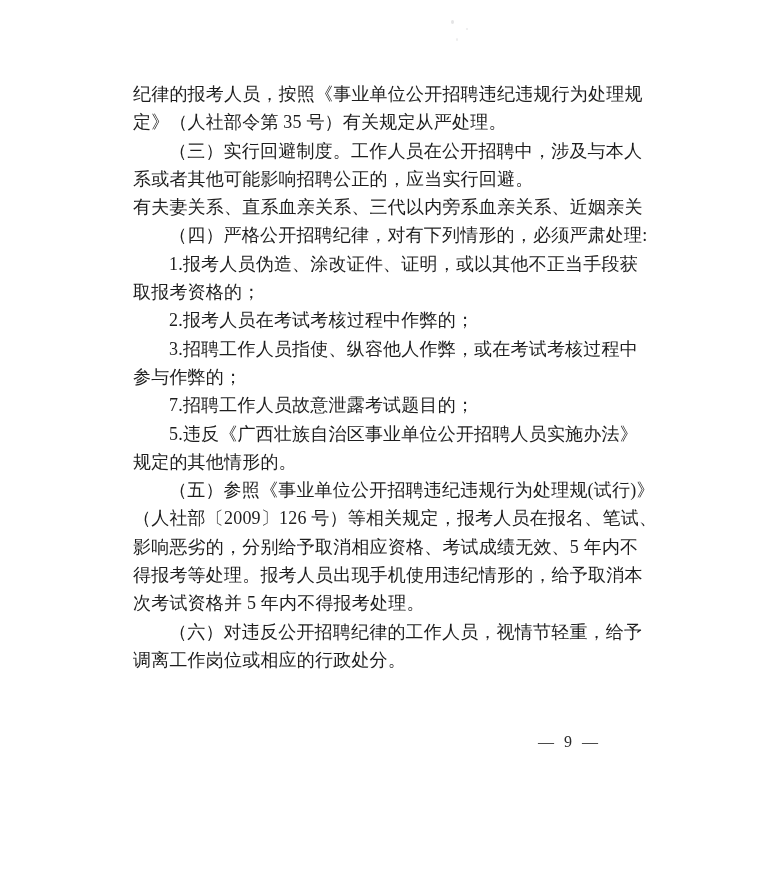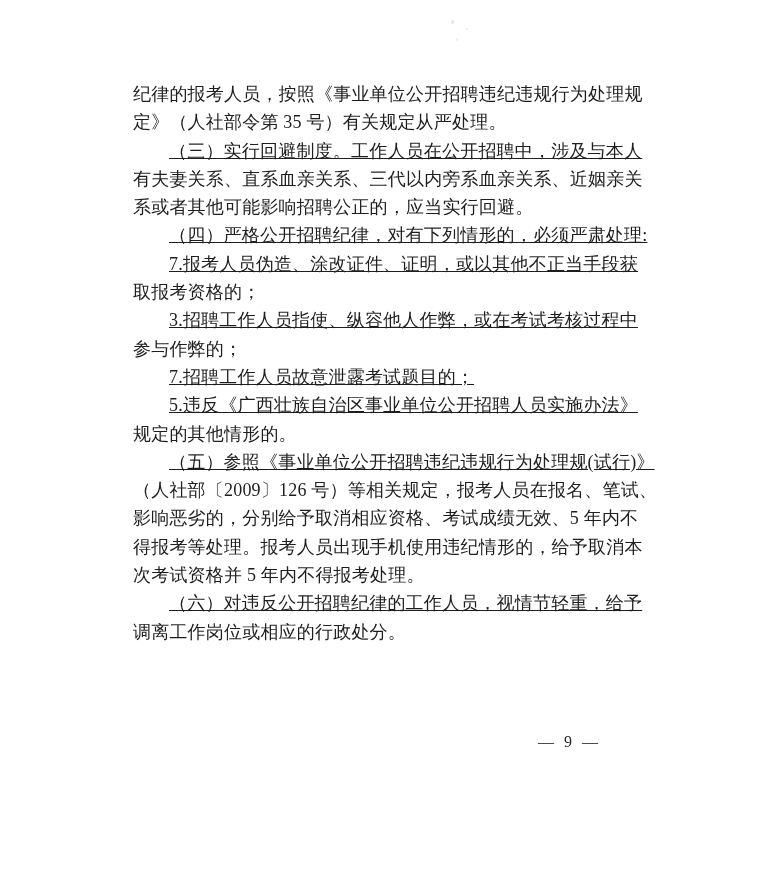--- a/index.html
+++ b/index.html
@@ -24,21 +24,20 @@
   }
   .line {
     font-size: 18px;
     line-height: 28.3px;
     white-space: nowrap;
     letter-spacing: 0.2px;
     color: #1e1e1e;
   }
   .line.ind {
     padding-left: 36px;
-    text-decoration: underline;
   }
   .page-number {
     position: absolute;
     left: 538px;
     top: 733px;
     font-size: 16px;
     letter-spacing: 3px;
     color: #2a2a2a;
   }
   
@@ -59,28 +58,29 @@
   <span class="speck speck-1"></span>
   <span class="speck speck-2"></span>
   <span class="speck speck-3"></span>
 
   <div class="text-block">
 
     <div class="line">纪律的报考人员，按照《事业单位公开招聘违纪违规行为处理规</div>
     <div class="line">定》（人社部令第 35 号）有关规定从严处理。</div>
 
     <div class="line ind">（三）实行回避制度。工作人员在公开招聘中，涉及与本人</div>
+    <div class="line">系或者其他可能影响招聘公正的，应当实行回避。</div>
     <div class="line">有夫妻关系、直系血亲关系、三代以内旁系血亲关系、近姻亲关</div>
-    <div class="line">系或者其他可能影响招聘公正的，应当实行回避。</div>
 
     <div class="line ind">（四）严格公开招聘纪律，对有下列情形的，必须严肃处理:</div>
 
-    <div class="line ind">7.报考人员伪造、涂改证件、证明，或以其他不正当手段获</div>
+    <div class="line ind">1.报考人员伪造、涂改证件、证明，或以其他不正当手段获</div>
     <div class="line">取报考资格的；</div>
 
+    <div class="line ind">2.报考人员在考试考核过程中作弊的；</div>
 
     <div class="line ind">3.招聘工作人员指使、纵容他人作弊，或在考试考核过程中</div>
     <div class="line">参与作弊的；</div>
 
     <div class="line ind">7.招聘工作人员故意泄露考试题目的；</div>
 
     <div class="line ind">5.违反《广西壮族自治区事业单位公开招聘人员实施办法》</div>
     <div class="line">规定的其他情形的。</div>
 
     <div class="line ind">（五）参照《事业单位公开招聘违纪违规行为处理规(试行)》</div>

